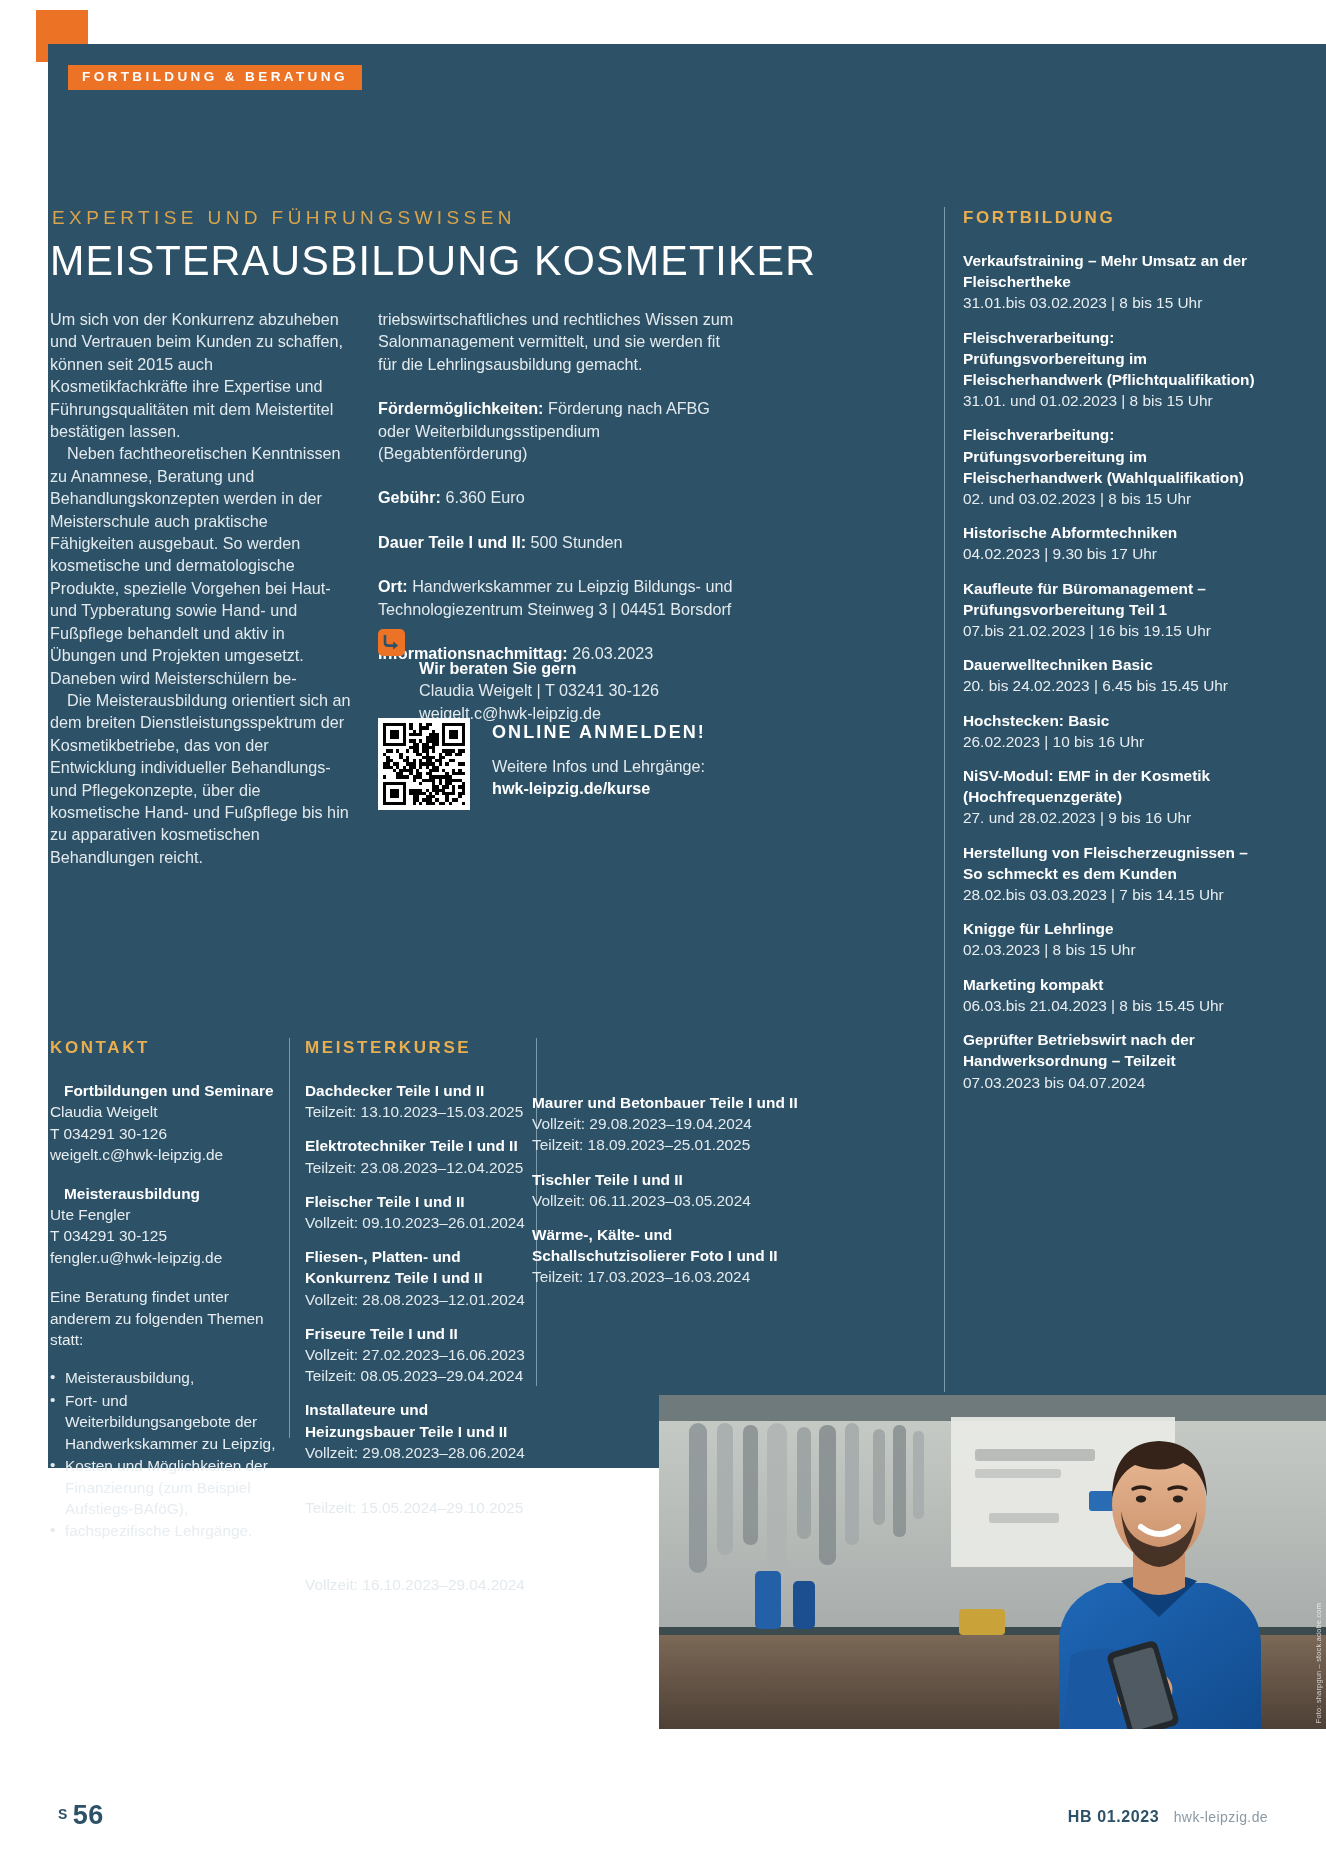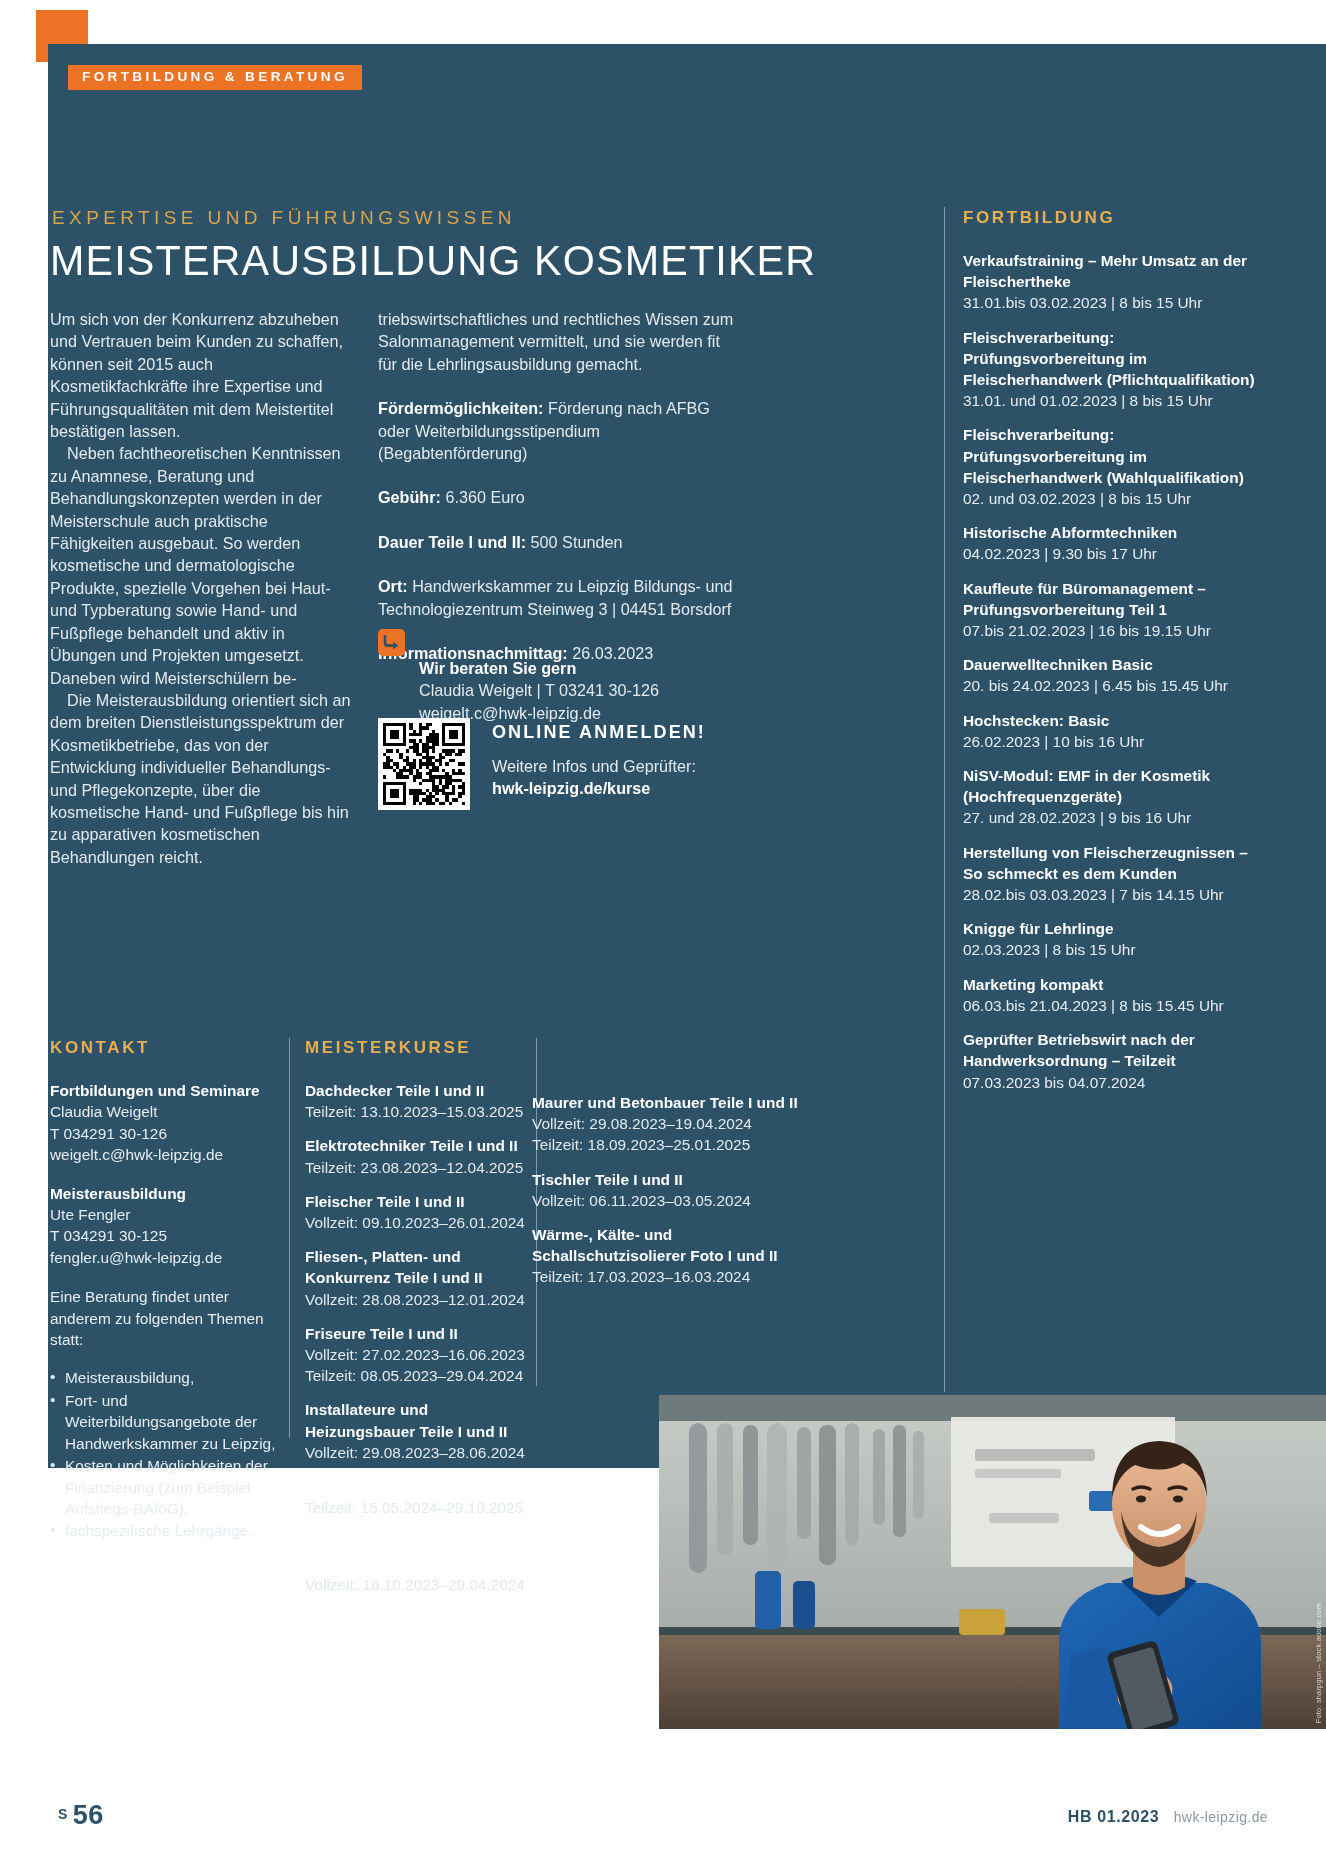--- a/index.html
+++ b/index.html
@@ -183,21 +183,21 @@
     color: #e8ae4f;
     font-size: 17px;
     font-weight: 700;
     letter-spacing: 2.6px;
     z-index: 3;
     position: absolute;
   }
 
   
   .col-kontakt { left: 50px; top: 1080px; width: 228px; font-size: 15.4px; line-height: 21.4px; }
-  .col-kontakt .hd { font-weight: 700; color: #ffffff; }
+  .col-kontakt .hd { font-weight: 700; color: #ffffff; margin-left: 14px; }
   .col-kontakt .blk { margin-bottom: 17px; }
   .col-kontakt ul { margin: 0; padding: 0; list-style: none; }
   .col-kontakt li {
     position: relative;
     padding-left: 15px;
     margin-bottom: 1px;
   }
   .col-kontakt li::before {
     content: "\2022";
     position: absolute;
@@ -936,21 +936,21 @@
           <i></i>
           <i style="background: transparent;"></i>
           <i style="background: transparent;"></i>
           <i style="background: transparent;"></i>
           <i></i>
         </div>
     </div>
     <div class="qr-text">
       <div class="qr-title">ONLINE ANMELDEN!</div>
       <div class="qr-sub">
-        <div>Weitere Infos und Geprüfter:</div>
+        <div>Weitere Infos und Lehrgänge:</div>
         <div class="lnk">hwk-leipzig.de/kurse</div>
       </div>
     </div>
   </div>
 
   <div class="sec-head" style="left:50px; top:1038px;">KONTAKT</div>
   <div class="col col-kontakt">
     <div id="kontakt-host">
         <div class="blk">
           <div class="hd">Fortbildungen und Seminare</div>

